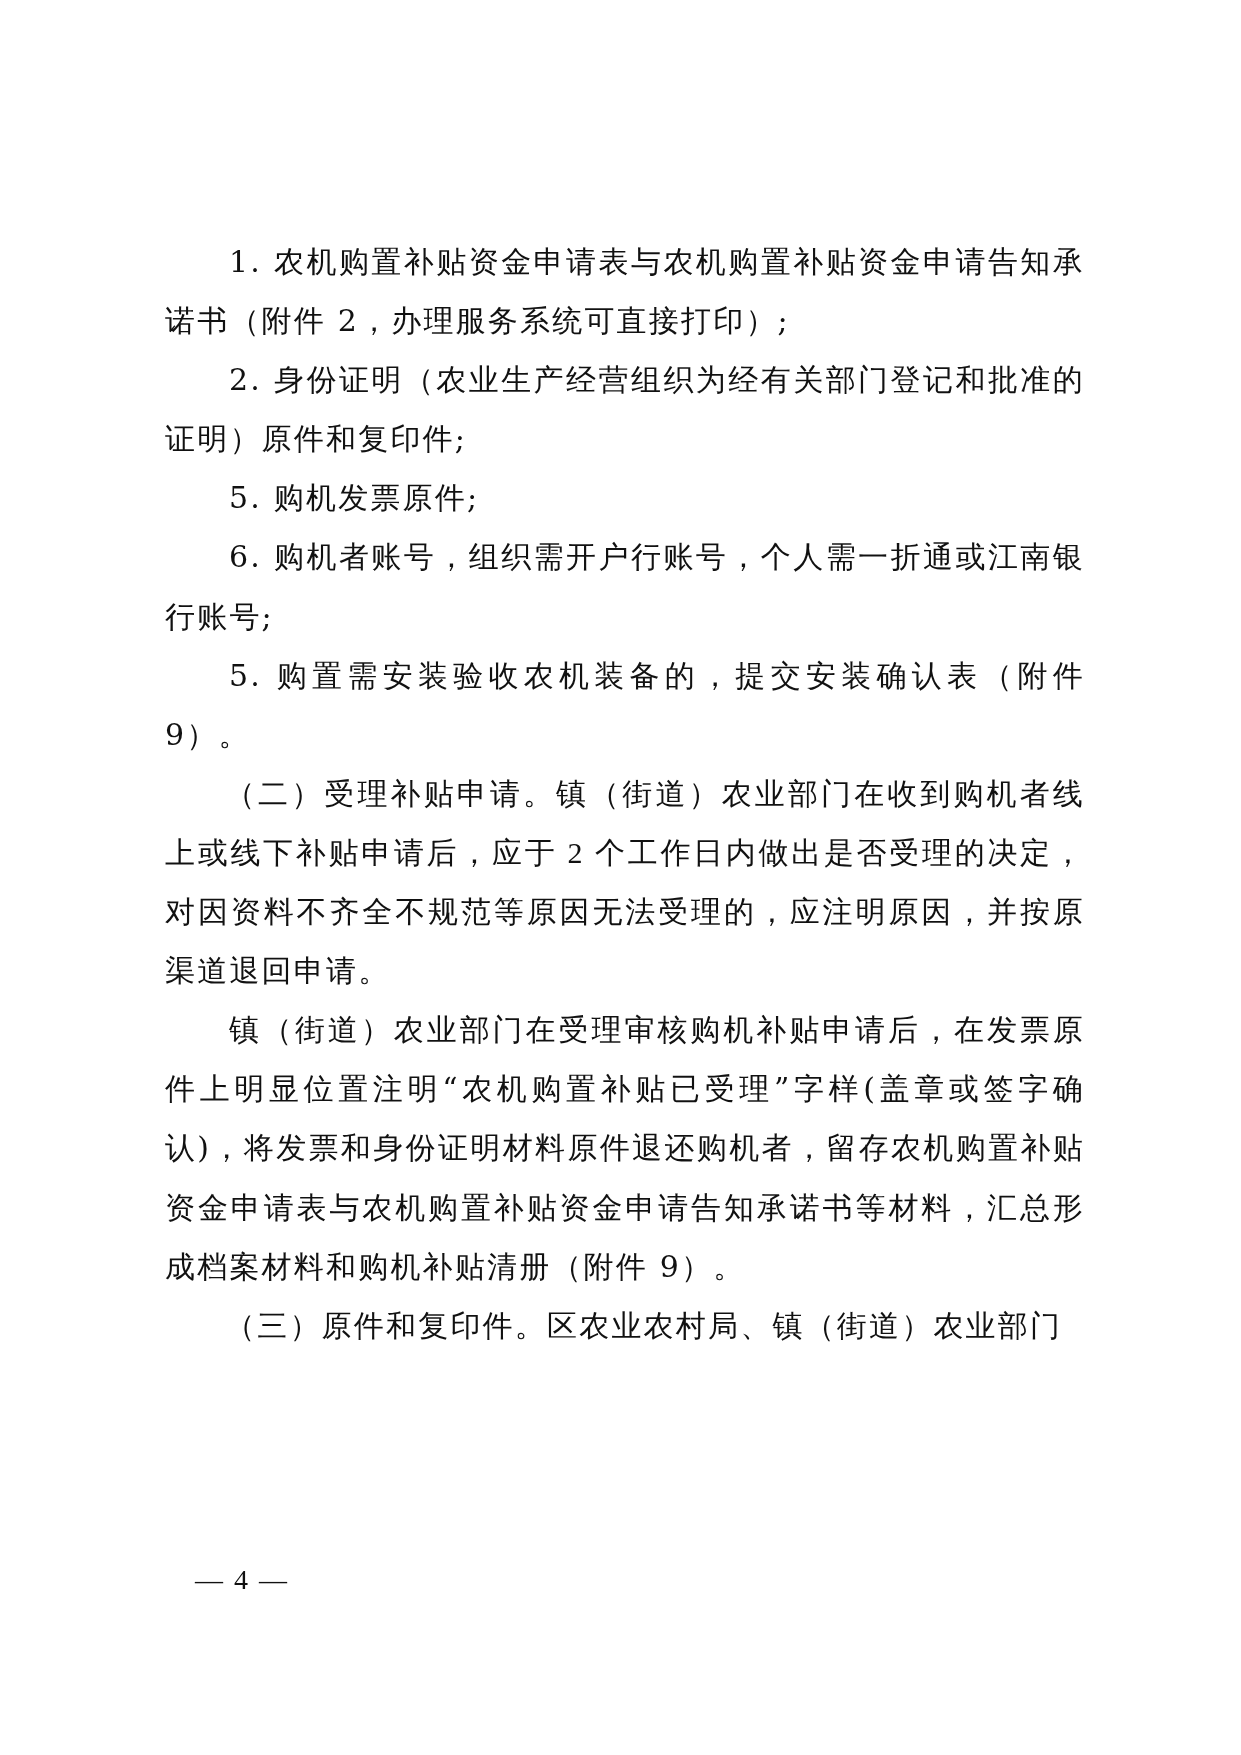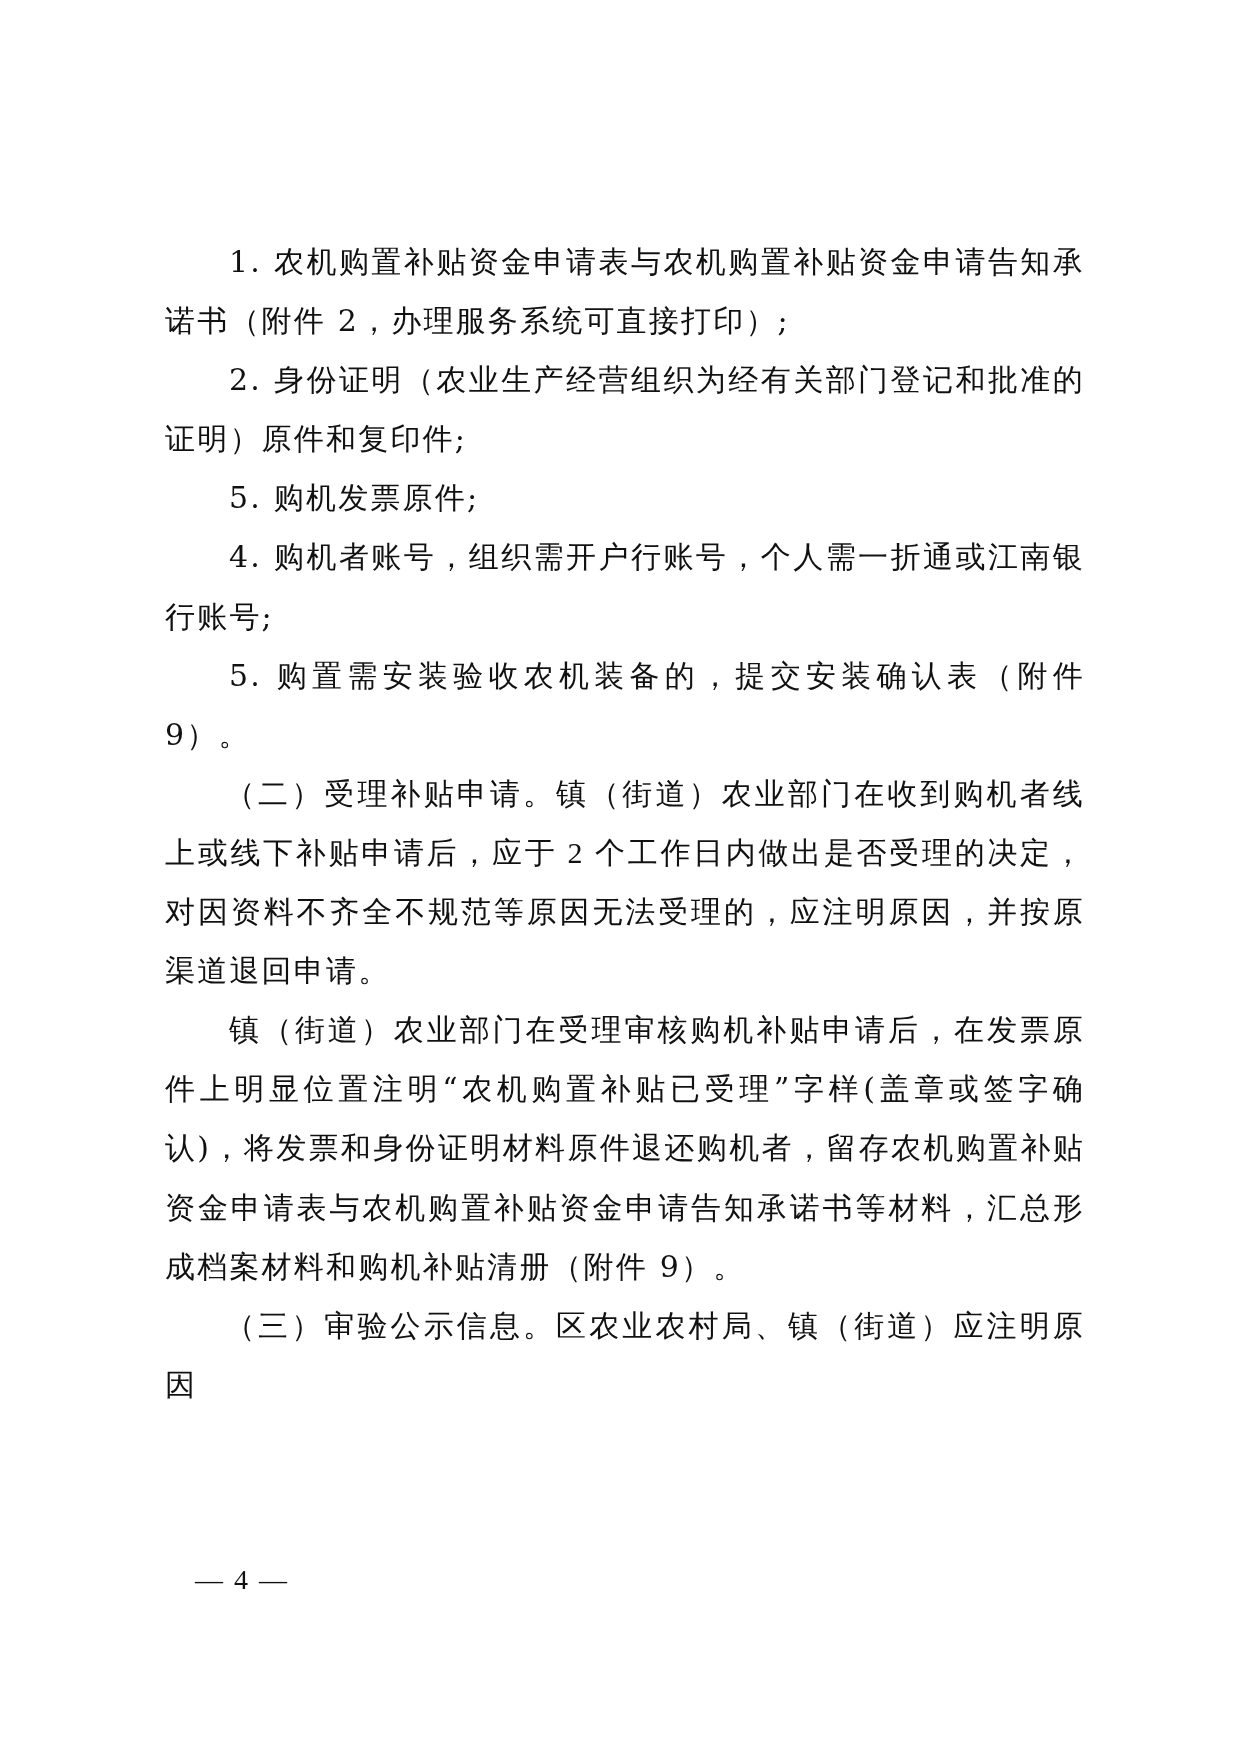--- a/index.html
+++ b/index.html
@@ -58,20 +58,20 @@
     }
   </style>
 </head>
 <body>
 
 <div class="page">
   <div class="body-text">
     <p class="para indent">1. 农机购置补贴资金申请表与农机购置补贴资金申请告知承诺书（附件 2，办理服务系统可直接打印）;</p>
     <p class="para indent">2. 身份证明（农业生产经营组织为经有关部门登记和批准的证明）原件和复印件;</p>
     <p class="para indent">5. 购机发票原件;</p>
-    <p class="para indent">4. 购机者账号，组织需开户行账号，个人需一折通或江南银行账号;</p>
+    <p class="para indent">6. 购机者账号，组织需开户行账号，个人需一折通或江南银行账号;</p>
     <p class="para indent">5. 购置需安装验收农机装备的，提交安装确认表（附件 9）。</p>
     <p class="para indent-heading">（二）受理补贴申请。镇（街道）农业部门在收到购机者线上或线下补贴申请后，应于 2 个工作日内做出是否受理的决定，对因资料不齐全不规范等原因无法受理的，应注明原因，并按原渠道退回申请。</p>
     <p class="para indent">镇（街道）农业部门在受理审核购机补贴申请后，在发票原件上明显位置注明“农机购置补贴已受理”字样(盖章或签字确认)，将发票和身份证明材料原件退还购机者，留存农机购置补贴资金申请表与农机购置补贴资金申请告知承诺书等材料，汇总形成档案材料和购机补贴清册（附件 9）。</p>
-    <p class="para indent-heading">（三）审验公示信息。区农业农村局、镇（街道）应注明原因</p>
+    <p class="para indent-heading">（三）原件和复印件。区农业农村局、镇（街道）农业部门</p>
   </div>
   <div class="page-number">— 4 —</div>
 </div>
 
 </body></html>

